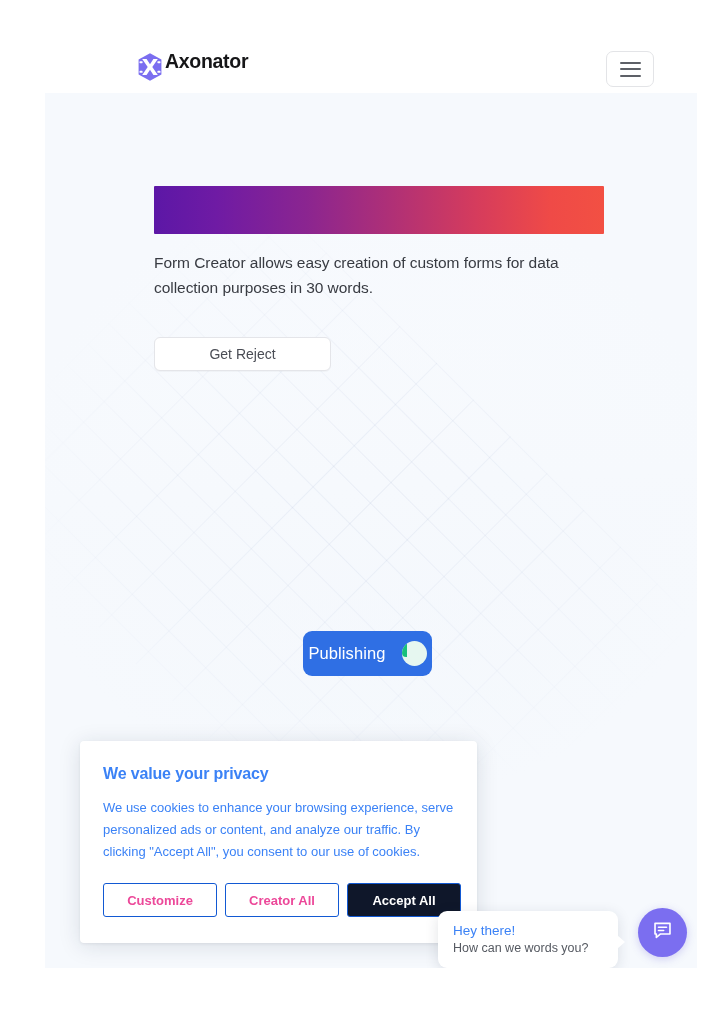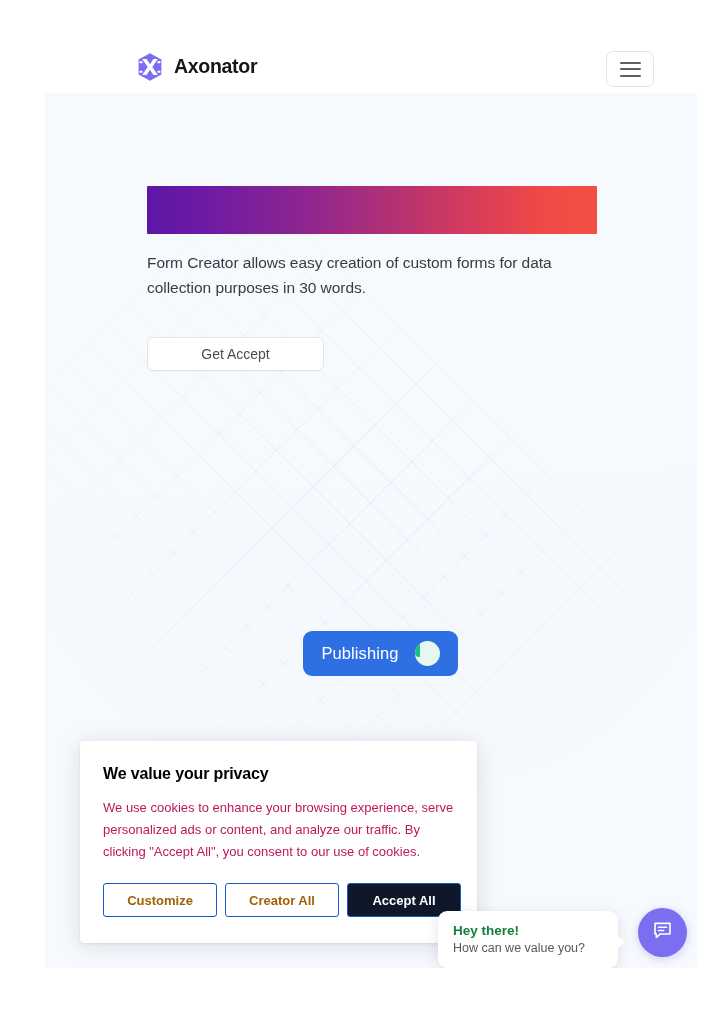--- a/index.html
+++ b/index.html
@@ -26,22 +26,20 @@
     width: 720px;
     height: 93px;
     background: #ffffff;
     z-index: 30;
   }
 
   #brand {
     position: absolute;
     left: 135px; top: 52px;
     display: flex;
-    align-items: center;
-    gap: 9px;
   }
 
   #brand-mark {
     width: 30px; height: 30px;
     position: relative;
     display: block;
   }
 
   #brand-name {
     font-size: 19.5px;
@@ -100,21 +98,21 @@
     position: absolute;
     inset: 0;
     background:
       radial-gradient(ellipse 62% 40% at 50% 46%, rgba(246,249,253,0) 0%, rgba(246,249,253,0.55) 62%, rgba(246,249,253,1) 88%);
     pointer-events: none;
   }
 
   
   #hero {
     position: absolute;
-    left: 102px; top: 93px;
+    left: 109px; top: 93px;
     width: 450px;
   }
 
   #hero-banner {
     width: 450px;
     height: 48px;
     background: linear-gradient(90deg,
       #5c17a6 0%,
       #6f1ba4 14%,
       #8b2590 34%,
@@ -148,21 +146,21 @@
     display: flex;
     align-items: center;
     justify-content: center;
     box-shadow: 0 1px 1px rgba(16,24,40,0.03);
   }
 
   
   #publishing-pill {
     position: absolute;
     left: 258px; top: 538px;
-    width: 155px; height: 45px;
+    width: 129px; height: 45px;
     background: #2f6fe4;
     border-radius: 9px;
     display: flex;
     align-items: center;
     justify-content: center;
     gap: 16px;
     cursor: default;
     z-index: 6;
   }
   #publishing-label {
@@ -193,28 +191,28 @@
     width: 397px;
     background: #ffffff;
     border-radius: 4px;
     box-shadow: 0 3px 22px rgba(27,38,62,0.13), 0 1px 3px rgba(27,38,62,0.07);
     padding: 24px 23px 26px 23px;
     z-index: 20;
   }
   #cookie-title {
     font-size: 16px;
     font-weight: bold;
-    color: #000000;
+    color: #3b82f6;
     letter-spacing: -0.15px;
   }
   #cookie-body {
     margin-top: 14px;
     font-size: 13px;
     line-height: 22px;
-    color: #be185d;
+    color: #3b82f6;
   }
   #cookie-actions {
     margin-top: 20px;
     display: flex;
     gap: 8px;
   }
   .cookie-btn {
     height: 34px;
     min-width: 114px;
     font-size: 13px;
@@ -223,21 +221,21 @@
     border-radius: 3px;
     cursor: pointer;
     display: flex;
     align-items: center;
     justify-content: center;
     padding: 0 14px;
   }
   .cookie-btn.outline {
     background: #ffffff;
     border: 1.5px solid #1259d3;
-    color: #a16207;
+    color: #ec4899;
   }
   .cookie-btn.solid {
     background: #0f172a;
     border: 1.5px solid #1259d3;
     color: #ffffff;
   }
 
   
   #chat-bubble {
     position: absolute;
@@ -253,22 +251,22 @@
     content: "";
     position: absolute;
     right: -7px; top: 24px;
     width: 0; height: 0;
     border-top: 7px solid transparent;
     border-bottom: 7px solid transparent;
     border-left: 8px solid #ffffff;
   }
   #chat-greeting {
     font-size: 13.5px;
-    font-weight: bold;
-    color: #15803d;
+    font-weight: normal;
+    color: #3b82f6;
   }
   #chat-subtext {
     margin-top: 3px;
     font-size: 12.5px;
     color: #555961;
   }
   #chat-launcher {
     position: absolute;
     left: 593px; top: 815px;
     width: 49px; height: 49px;
@@ -311,41 +309,41 @@
 
   </div>
 
   <div id="canvas">
     <div id="grid-decor"></div>
     <div id="grid-fade"></div>
 
     <div id="hero">
       <div id="hero-banner"></div>
       <p id="hero-copy">Form Creator allows easy creation of custom forms for data collection purposes in 30 words.</p>
-      <button id="get-started-button">Get Accept</button>
+      <button id="get-started-button">Get Reject</button>
     </div>
 
     <div id="publishing-pill">
       <span id="publishing-label">Publishing</span>
       <span id="publishing-spinner"></span>
     </div>
 
     <div id="cookie-banner">
       <div id="cookie-title">We value your privacy</div>
       <div id="cookie-body">We use cookies to enhance your browsing experience, serve personalized ads or content, and analyze our traffic. By clicking "Accept All", you consent to our use of cookies.</div>
       <div id="cookie-actions">
         <button class="cookie-btn outline">Customize</button>
         <button class="cookie-btn outline">Creator All</button>
         <button class="cookie-btn solid">Accept All</button>
       </div>
     </div>
 
     <div id="chat-bubble">
       <div id="chat-greeting">Hey there!</div>
-      <div id="chat-subtext">How can we value you?</div>
+      <div id="chat-subtext">How can we words you?</div>
     </div>
 
     <div id="chat-launcher">
       <span>
         <svg width="23" height="23" viewBox="0 0 24 24" fill="none" xmlns="http://www.w3.org/2000/svg">
           <path d="M4.2 4.6h15.6v11.1H9.6L5.6 19.3v-3.6H4.2z" stroke="#ffffff" stroke-width="1.7" stroke-linejoin="round"></path>
           <line x1="7.8" y1="8.6" x2="16.2" y2="8.6" stroke="#ffffff" stroke-width="1.7" stroke-linecap="round"></line>
           <line x1="7.8" y1="12.0" x2="13.2" y2="12.0" stroke="#ffffff" stroke-width="1.7" stroke-linecap="round"></line>
         </svg>
       </span>

